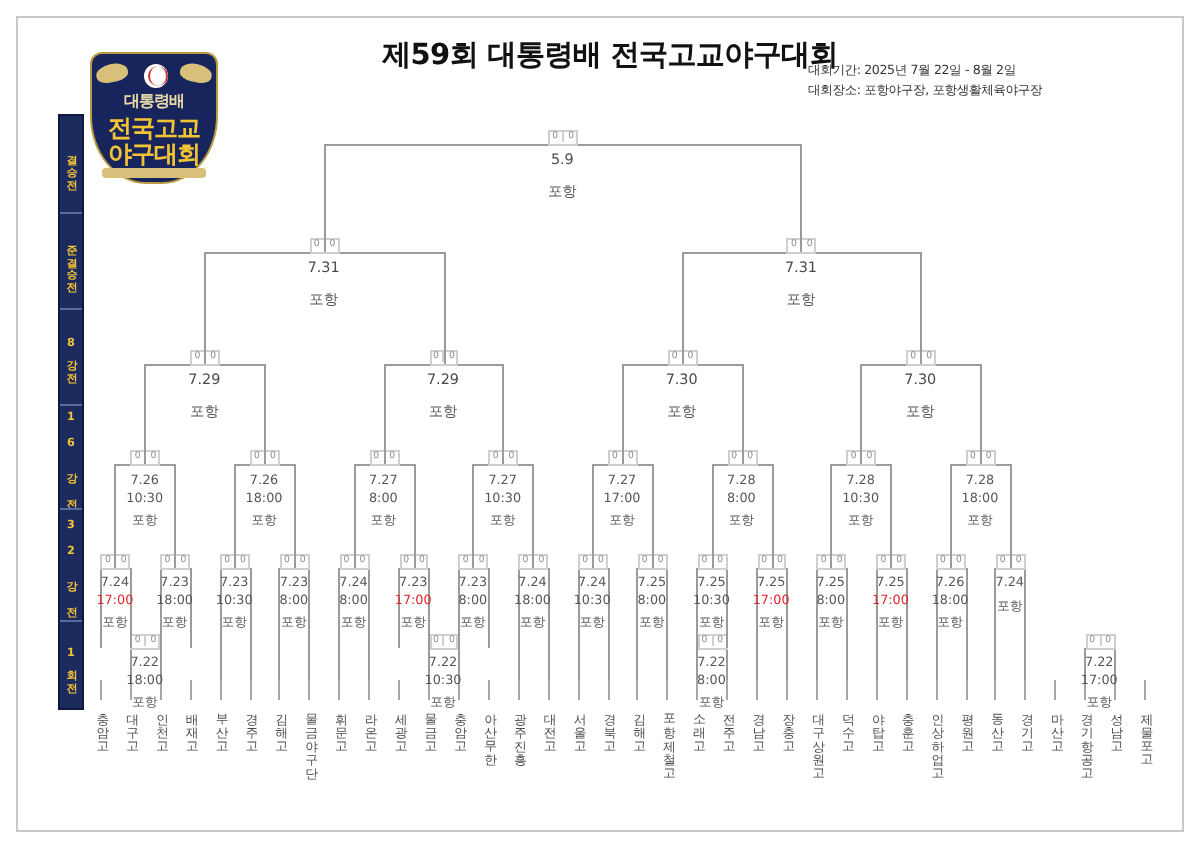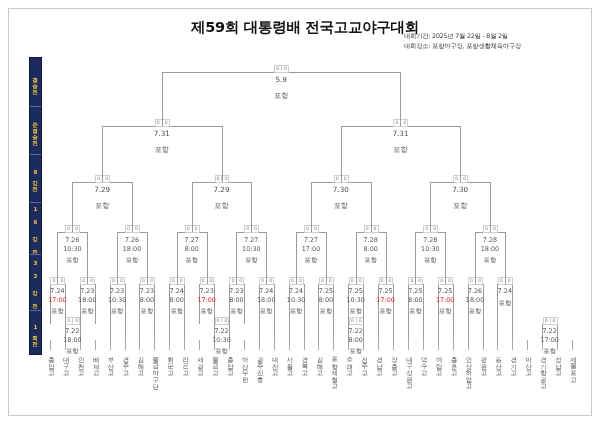--- a/index.html
+++ b/index.html
@@ -135,20 +135,30 @@
 
   <div class="frame"></div>
 
   <div class="title">제59회 대통령배 전국고교야구대회</div>
 
   <div class="meta">
     <div>대회기간: 2025년 7월 22일 - 8월 2일</div>
     <div>대회장소: 포항야구장, 포항생활체육야구장</div>
   </div>
 
+  <div class="emblem">
+    <div class="shield"></div>
+    <div class="wing l"></div>
+    <div class="wing r"></div>
+    <div class="ball"></div>
+    <div class="l1">대통령배</div>
+    <div class="l2">전국고교</div>
+    <div class="l3">야구대회</div>
+    <div class="ribbon"></div>
+  </div>
 
   <div class="rail" id="rail">
       <div class="seg" style="top: 0px; height: 48px;">
         <span>결승전</span>
       </div>
       <div class="seg" style="top: 48px; height: 48px;">
         <span>준결승전</span>
       </div>
       <div class="seg" style="top: 96px; height: 48px;">
         <span>8강전</span>

